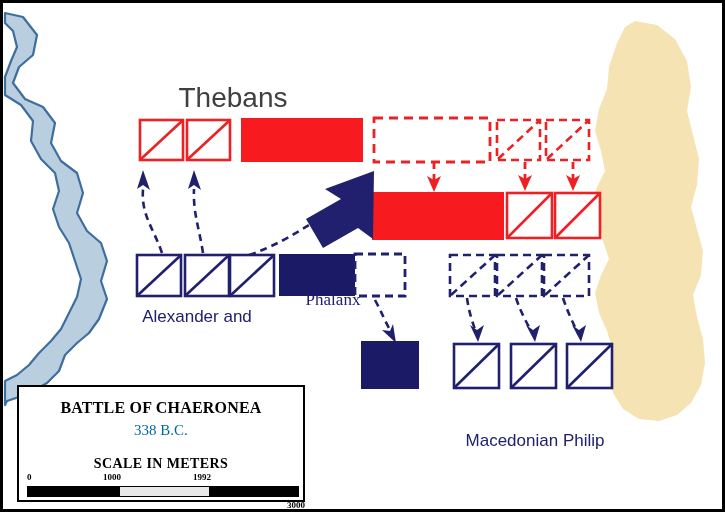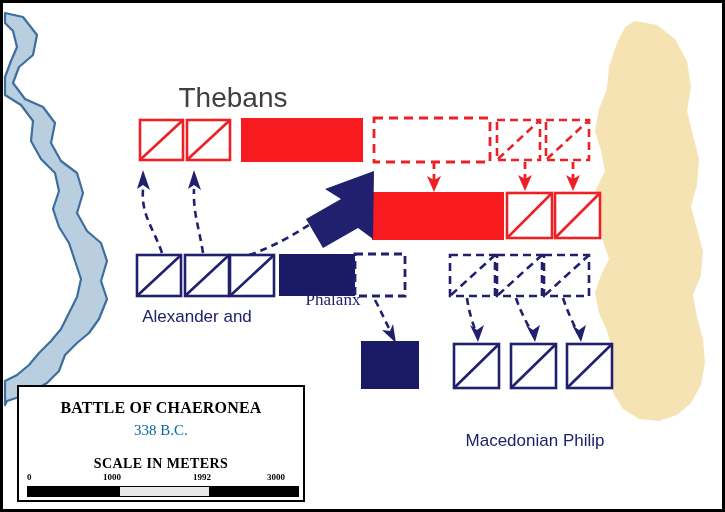--- a/index.html
+++ b/index.html
@@ -301,21 +301,21 @@
   <div class="lbl lbl-blue lbl-center" style="left:532px; top:428px;">Macedonian Philip</div>
 
   <div id="legend-box">
     <div id="legend-title">BATTLE OF CHAERONEA</div>
     <div id="legend-date">338 B.C.</div>
     <div id="scale-caption">SCALE IN METERS</div>
 
     <div class="scale-tick" style="left:8px;">0</div>
     <div class="scale-tick" style="left:84px;">1000</div>
     <div class="scale-tick" style="left:174px;">1992</div>
-    <div class="scale-tick" style="left:248px;">3000</div>
+    <div class="scale-tick" style="left:268px;margin-top:28px;">3000</div>
 
     <div id="scale-bar">
       <div class="scale-seg dark" style="width:34%;"></div>
       <div class="scale-seg light" style="width:33%;"></div>
       <div class="scale-seg dark" style="width:33%;"></div>
     </div>
   </div>
 
 </div>
 

